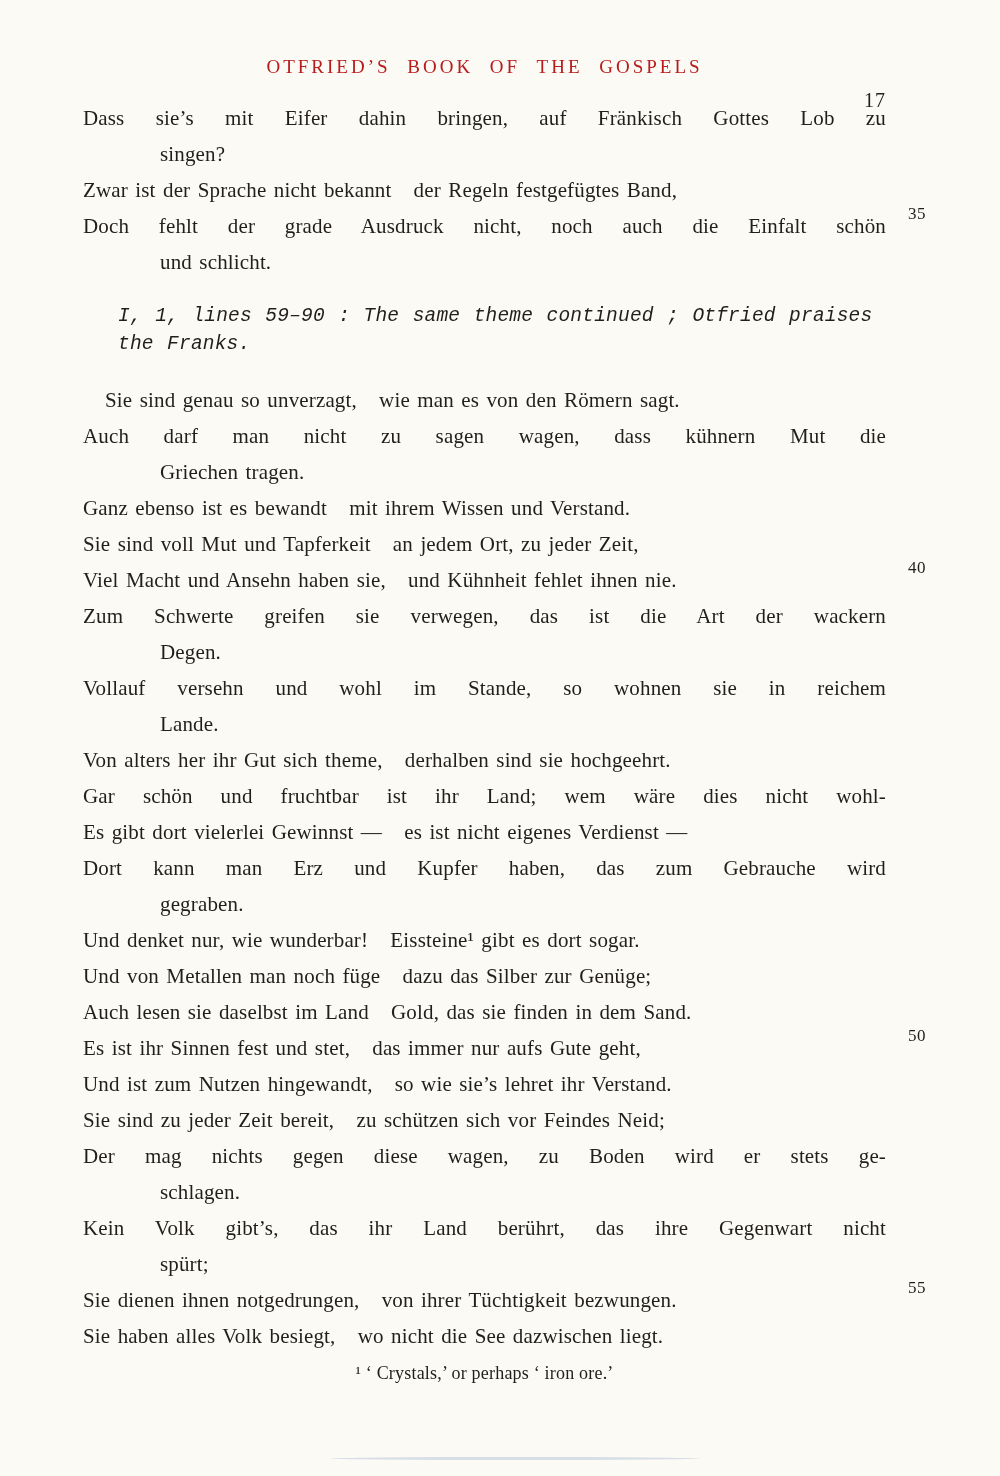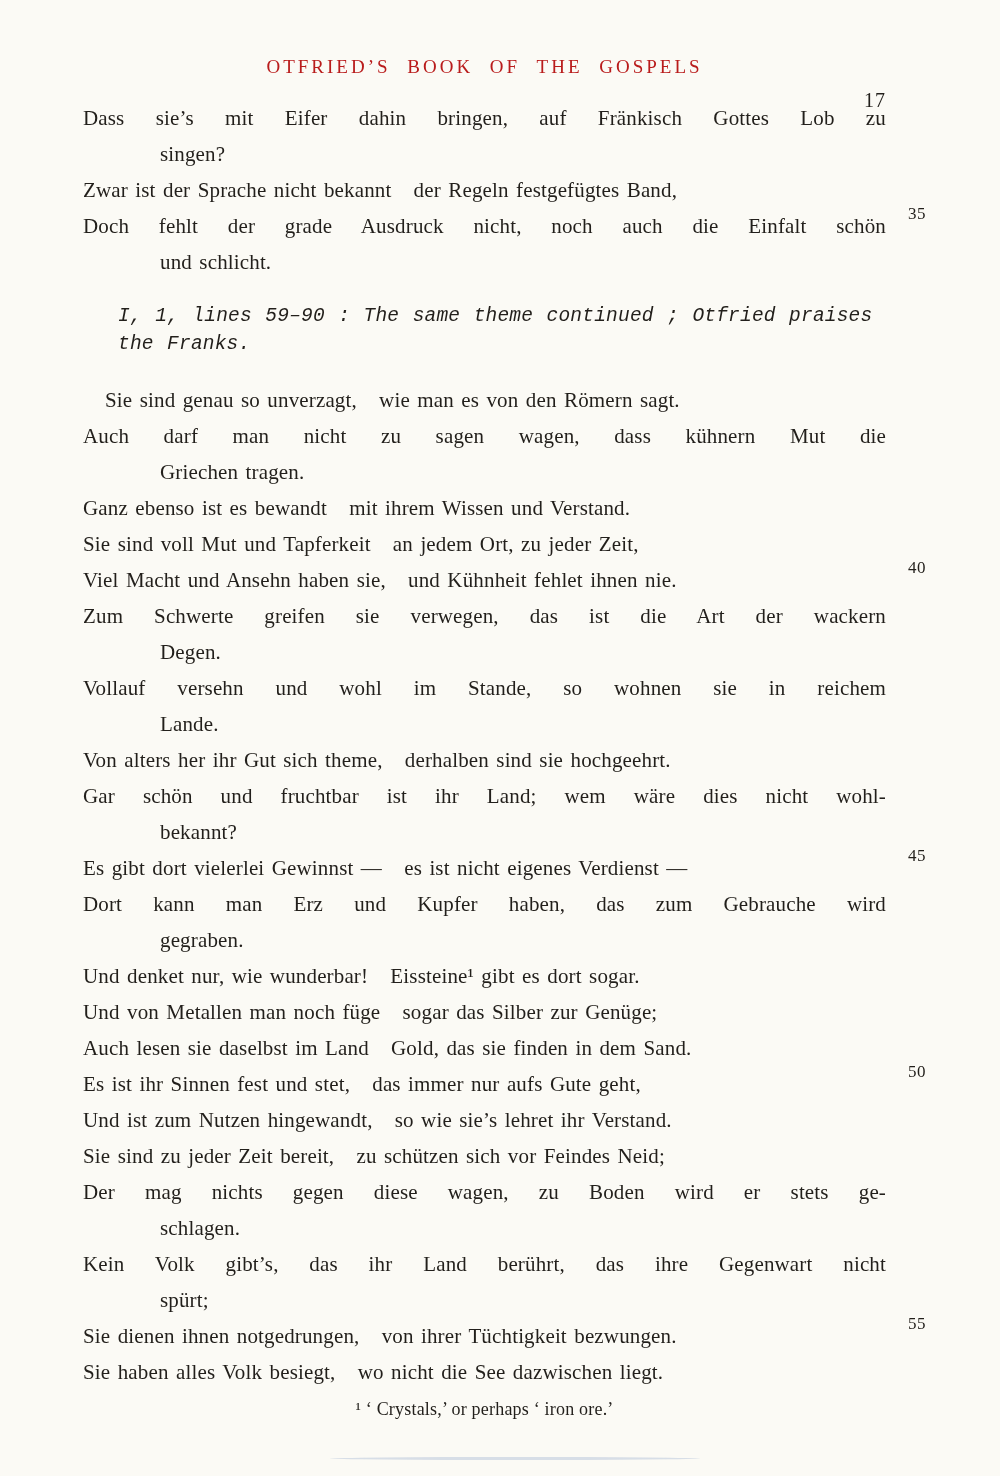--- a/index.html
+++ b/index.html
@@ -118,26 +118,25 @@
         <div class="line cont"><span class="line-text">Griechen tragen.</span></div>
         <div class="line"><span class="line-text">Ganz ebenso ist es bewandt   mit ihrem Wissen und Verstand.</span></div>
         <div class="line"><span class="line-text">Sie sind voll Mut und Tapferkeit   an jedem Ort, zu jeder Zeit,</span><span class="num">40</span></div>
         <div class="line"><span class="line-text">Viel Macht und Ansehn haben sie,   und Kühnheit fehlet ihnen nie.</span></div>
         <div class="line full"><span class="line-text">Zum Schwerte greifen sie verwegen,   das ist die Art der wackern</span></div>
         <div class="line cont"><span class="line-text">Degen.</span></div>
         <div class="line full"><span class="line-text">Vollauf versehn und wohl im Stande,   so wohnen sie in reichem</span></div>
         <div class="line cont"><span class="line-text">Lande.</span></div>
         <div class="line"><span class="line-text">Von alters her ihr Gut sich theme,   derhalben sind sie hochgeehrt.</span></div>
         <div class="line full"><span class="line-text">Gar schön und fruchtbar ist ihr Land;   wem wäre dies nicht wohl-</span></div>
-        <div class="line cont"><span class="line-text">bekannt?</span><span class="num">45</span></div>
         <div class="line"><span class="line-text">Es gibt dort vielerlei Gewinnst —   es ist nicht eigenes Verdienst —</span></div>
         <div class="line full"><span class="line-text">Dort kann man Erz und Kupfer haben,   das zum Gebrauche wird</span></div>
         <div class="line cont"><span class="line-text">gegraben.</span></div>
         <div class="line"><span class="line-text">Und denket nur, wie wunderbar!   Eissteine¹ gibt es dort sogar.</span></div>
-        <div class="line"><span class="line-text">Und von Metallen man noch füge   sogar das Silber zur Genüge;</span></div>
+        <div class="line"><span class="line-text">Und von Metallen man noch füge   dazu das Silber zur Genüge;</span></div>
         <div class="line"><span class="line-text">Auch lesen sie daselbst im Land   Gold, das sie finden in dem Sand.</span><span class="num">50</span></div>
         <div class="line"><span class="line-text">Es ist ihr Sinnen fest und stet,   das immer nur aufs Gute geht,</span></div>
         <div class="line"><span class="line-text">Und ist zum Nutzen hingewandt,   so wie sie’s lehret ihr Verstand.</span></div>
         <div class="line"><span class="line-text">Sie sind zu jeder Zeit bereit,   zu schützen sich vor Feindes Neid;</span></div>
         <div class="line full"><span class="line-text">Der mag nichts gegen diese wagen,   zu Boden wird er stets ge-</span></div>
         <div class="line cont"><span class="line-text">schlagen.</span></div>
         <div class="line full"><span class="line-text">Kein Volk gibt’s, das ihr Land berührt,   das ihre Gegenwart nicht</span></div>
         <div class="line cont"><span class="line-text">spürt;</span><span class="num">55</span></div>
         <div class="line"><span class="line-text">Sie dienen ihnen notgedrungen,   von ihrer Tüchtigkeit bezwungen.</span></div>
         <div class="line"><span class="line-text">Sie haben alles Volk besiegt,   wo nicht die See dazwischen liegt.</span></div>

